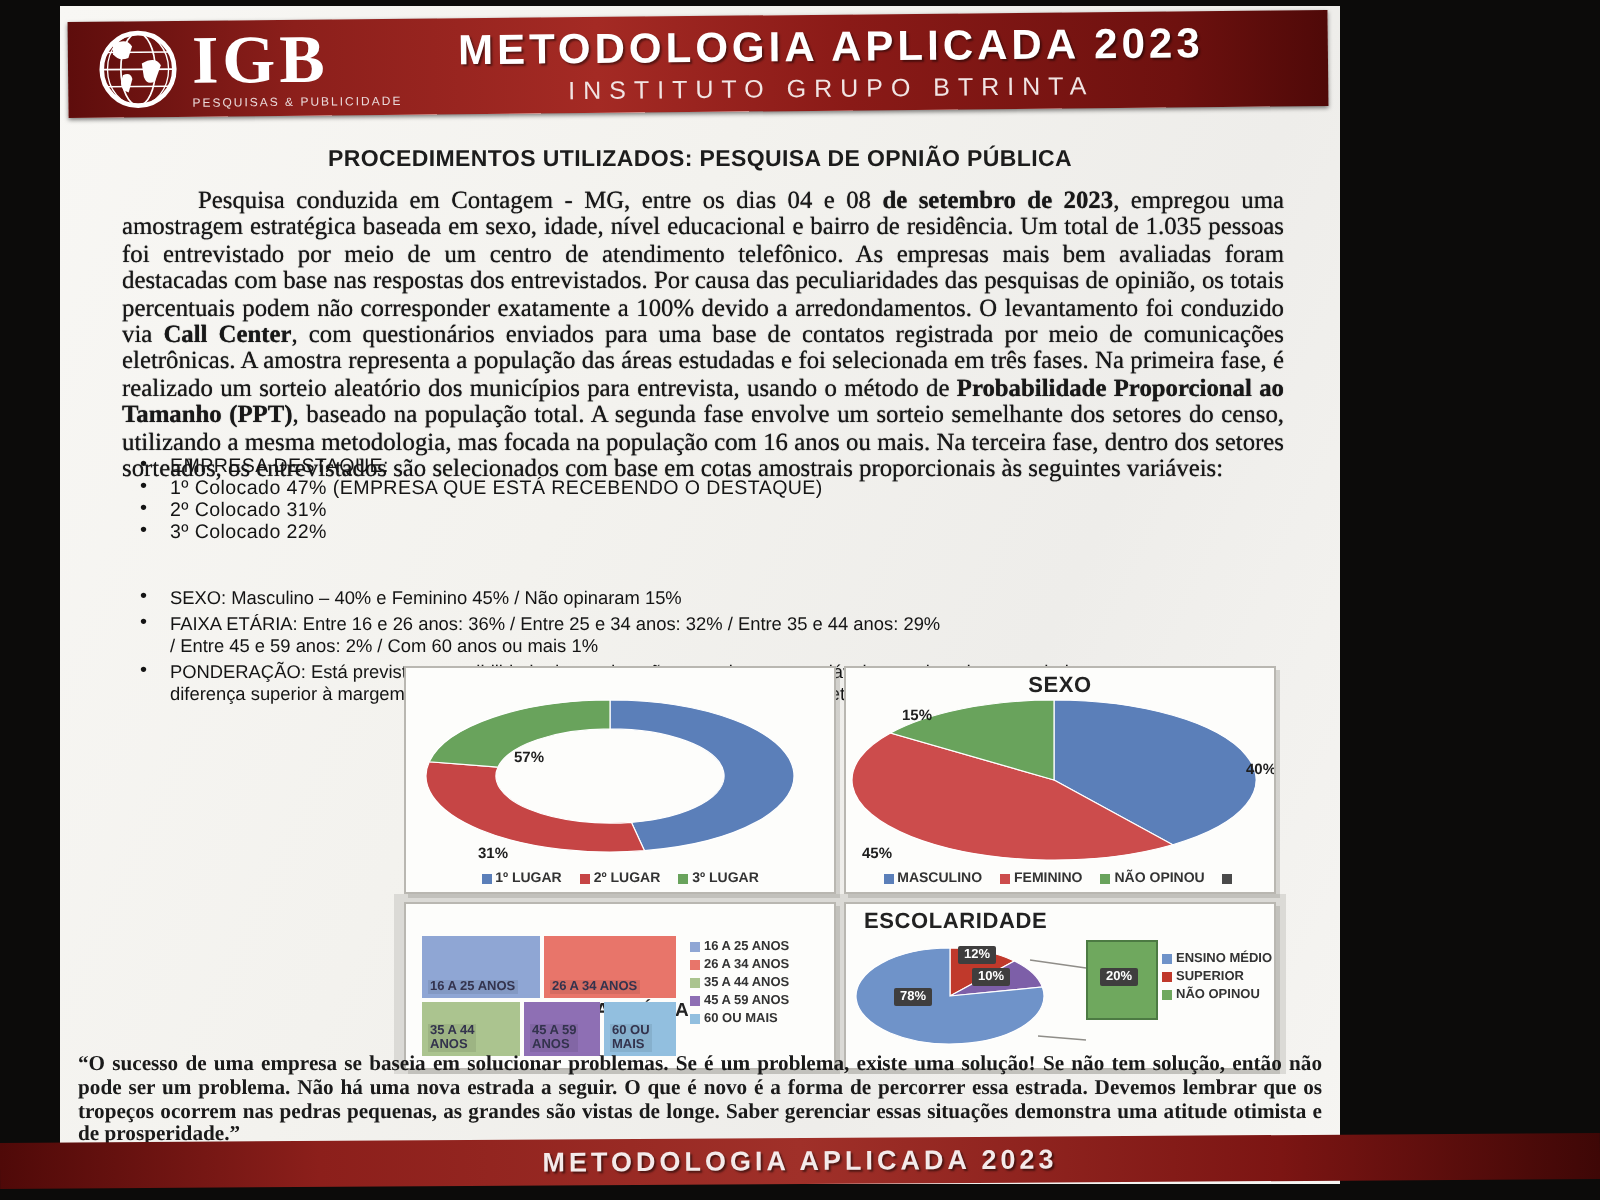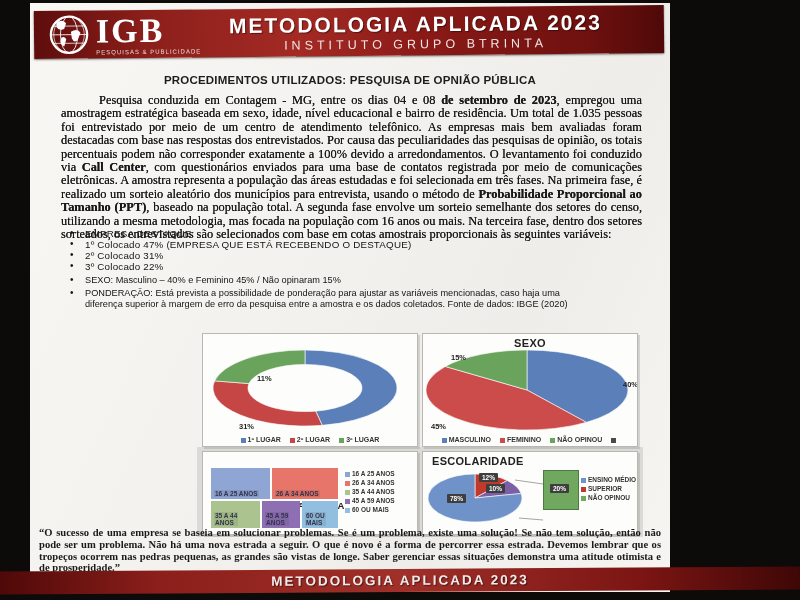--- a/index.html
+++ b/index.html
@@ -39,21 +39,21 @@
   #para{
     position:absolute;left:31px;right:28px;top:91px;
     font-family:"Liberation Serif",serif;font-size:12.4px;line-height:13.4px;
     color:#181818;text-align:justify;text-indent:38px;
     text-shadow:0 0 .45px #222;
   }
   #bullets{position:absolute;left:38px;right:34px;top:225px;color:#141414;}
   .b-item{position:relative;padding-left:17px;}
   .b-item::before{content:"•";position:absolute;left:2px;top:-1px;font-size:10px;}
   .grp1 .b-item{font-size:9.8px;line-height:11px;letter-spacing:.2px;}
-  .grp2{margin-top:3px;}
+  .grp2{margin-top:22px;}
   .grp2 .b-item{font-size:9.2px;line-height:11.6px;white-space:pre-line;margin-top:1px;}
   
   .row2-bg{position:absolute;left:167px;top:444px;width:446px;height:90px;background:#dBdad6;}
   .panel{
     position:absolute;background:#fdfdfb;border:1px solid #b9b7b1;
     box-shadow:2px 2px 0 rgba(120,118,112,.25);overflow:hidden;
   }
   #p-empresa{left:172px;top:330px;width:214px;height:112px;}
   #p-sexo{left:392px;top:330px;width:214px;height:112px;}
   #p-faixa{left:172px;top:448px;width:214px;height:82px;}
@@ -133,36 +133,38 @@
 
   <div id="bullets">
     <div class="grp1">
       <div class="b-item">EMPRESA DESTAQUE:</div>
       <div class="b-item">1º Colocado 47% (EMPRESA QUE ESTÁ RECEBENDO O DESTAQUE)</div>
       <div class="b-item">2º Colocado 31%</div>
       <div class="b-item">3º Colocado 22%</div>
     </div>
     <div class="grp2">
       <div class="b-item">SEXO: Masculino – 40% e Feminino 45% / Não opinaram 15%</div>
+      <div class="b-item">FAIXA ETÁRIA: Entre 16 e 26 anos: 36% / Entre 25 e 34 anos: 32% / Entre 35 e 44 anos: 29%
+/ Entre 45 e 59 anos: 2% / Com 60 anos ou mais 1%</div>
       <div class="b-item">PONDERAÇÃO: Está prevista a possibilidade de ponderação para ajustar as variáveis mencionadas, caso haja uma
 diferença superior à margem de erro da pesquisa entre a amostra e os dados coletados. Fonte de dados: IBGE (2020)</div>
     </div>
   </div>
 
   <div class="row2-bg"></div>
 
   <div class="panel" id="p-empresa">
     <svg class="chart-svg" viewBox="0 0 214 84">
       <g>
           <path d="M 102 2 A 92 38 0 0 1 119.2390809418867 77.32691552769018 L 112.68823018396975 63.1426876271679 A 57.04 23.56 0 0 0 102 16.44 Z" fill="#5b7fb9" stroke="#ffffff" stroke-width="0.6"></path>
           <path d="M 119.2390809418867 77.32691552769018 A 92 38 0 0 1 11.629572932960642 32.87951004574248 L 45.970335218435594 35.585296228360335 A 57.04 23.56 0 0 0 112.68823018396975 63.1426876271679 Z" fill="#c64545" stroke="#ffffff" stroke-width="0.6"></path>
           <path d="M 11.629572932960642 32.87951004574248 A 92 38 0 0 1 101.99999999999999 2 L 101.99999999999999 16.44 A 57.04 23.56 0 0 0 45.970335218435594 35.585296228360335 Z" fill="#69a35c" stroke="#ffffff" stroke-width="0.6"></path>
         </g>
     </svg>
-    <span class="pie-label" style="left:54px;top:40px;">11%</span>
+    <span class="pie-label" style="left:54px;top:40px;">57%</span>
     <span class="pie-label" style="left:36px;top:88px;">31%</span>
     <div class="legend">
       <span><i class="sw" style="background: rgb(91, 127, 185);"></i><span>1º LUGAR</span></span>
       <span><i class="sw" style="background: rgb(198, 69, 69);"></i><span>2º LUGAR</span></span>
       <span><i class="sw" style="background: rgb(105, 163, 92);"></i><span>3º LUGAR</span></span>
     </div>
   </div>
 
   <div class="panel" id="p-sexo">
     <div class="p-title">SEXO</div>

